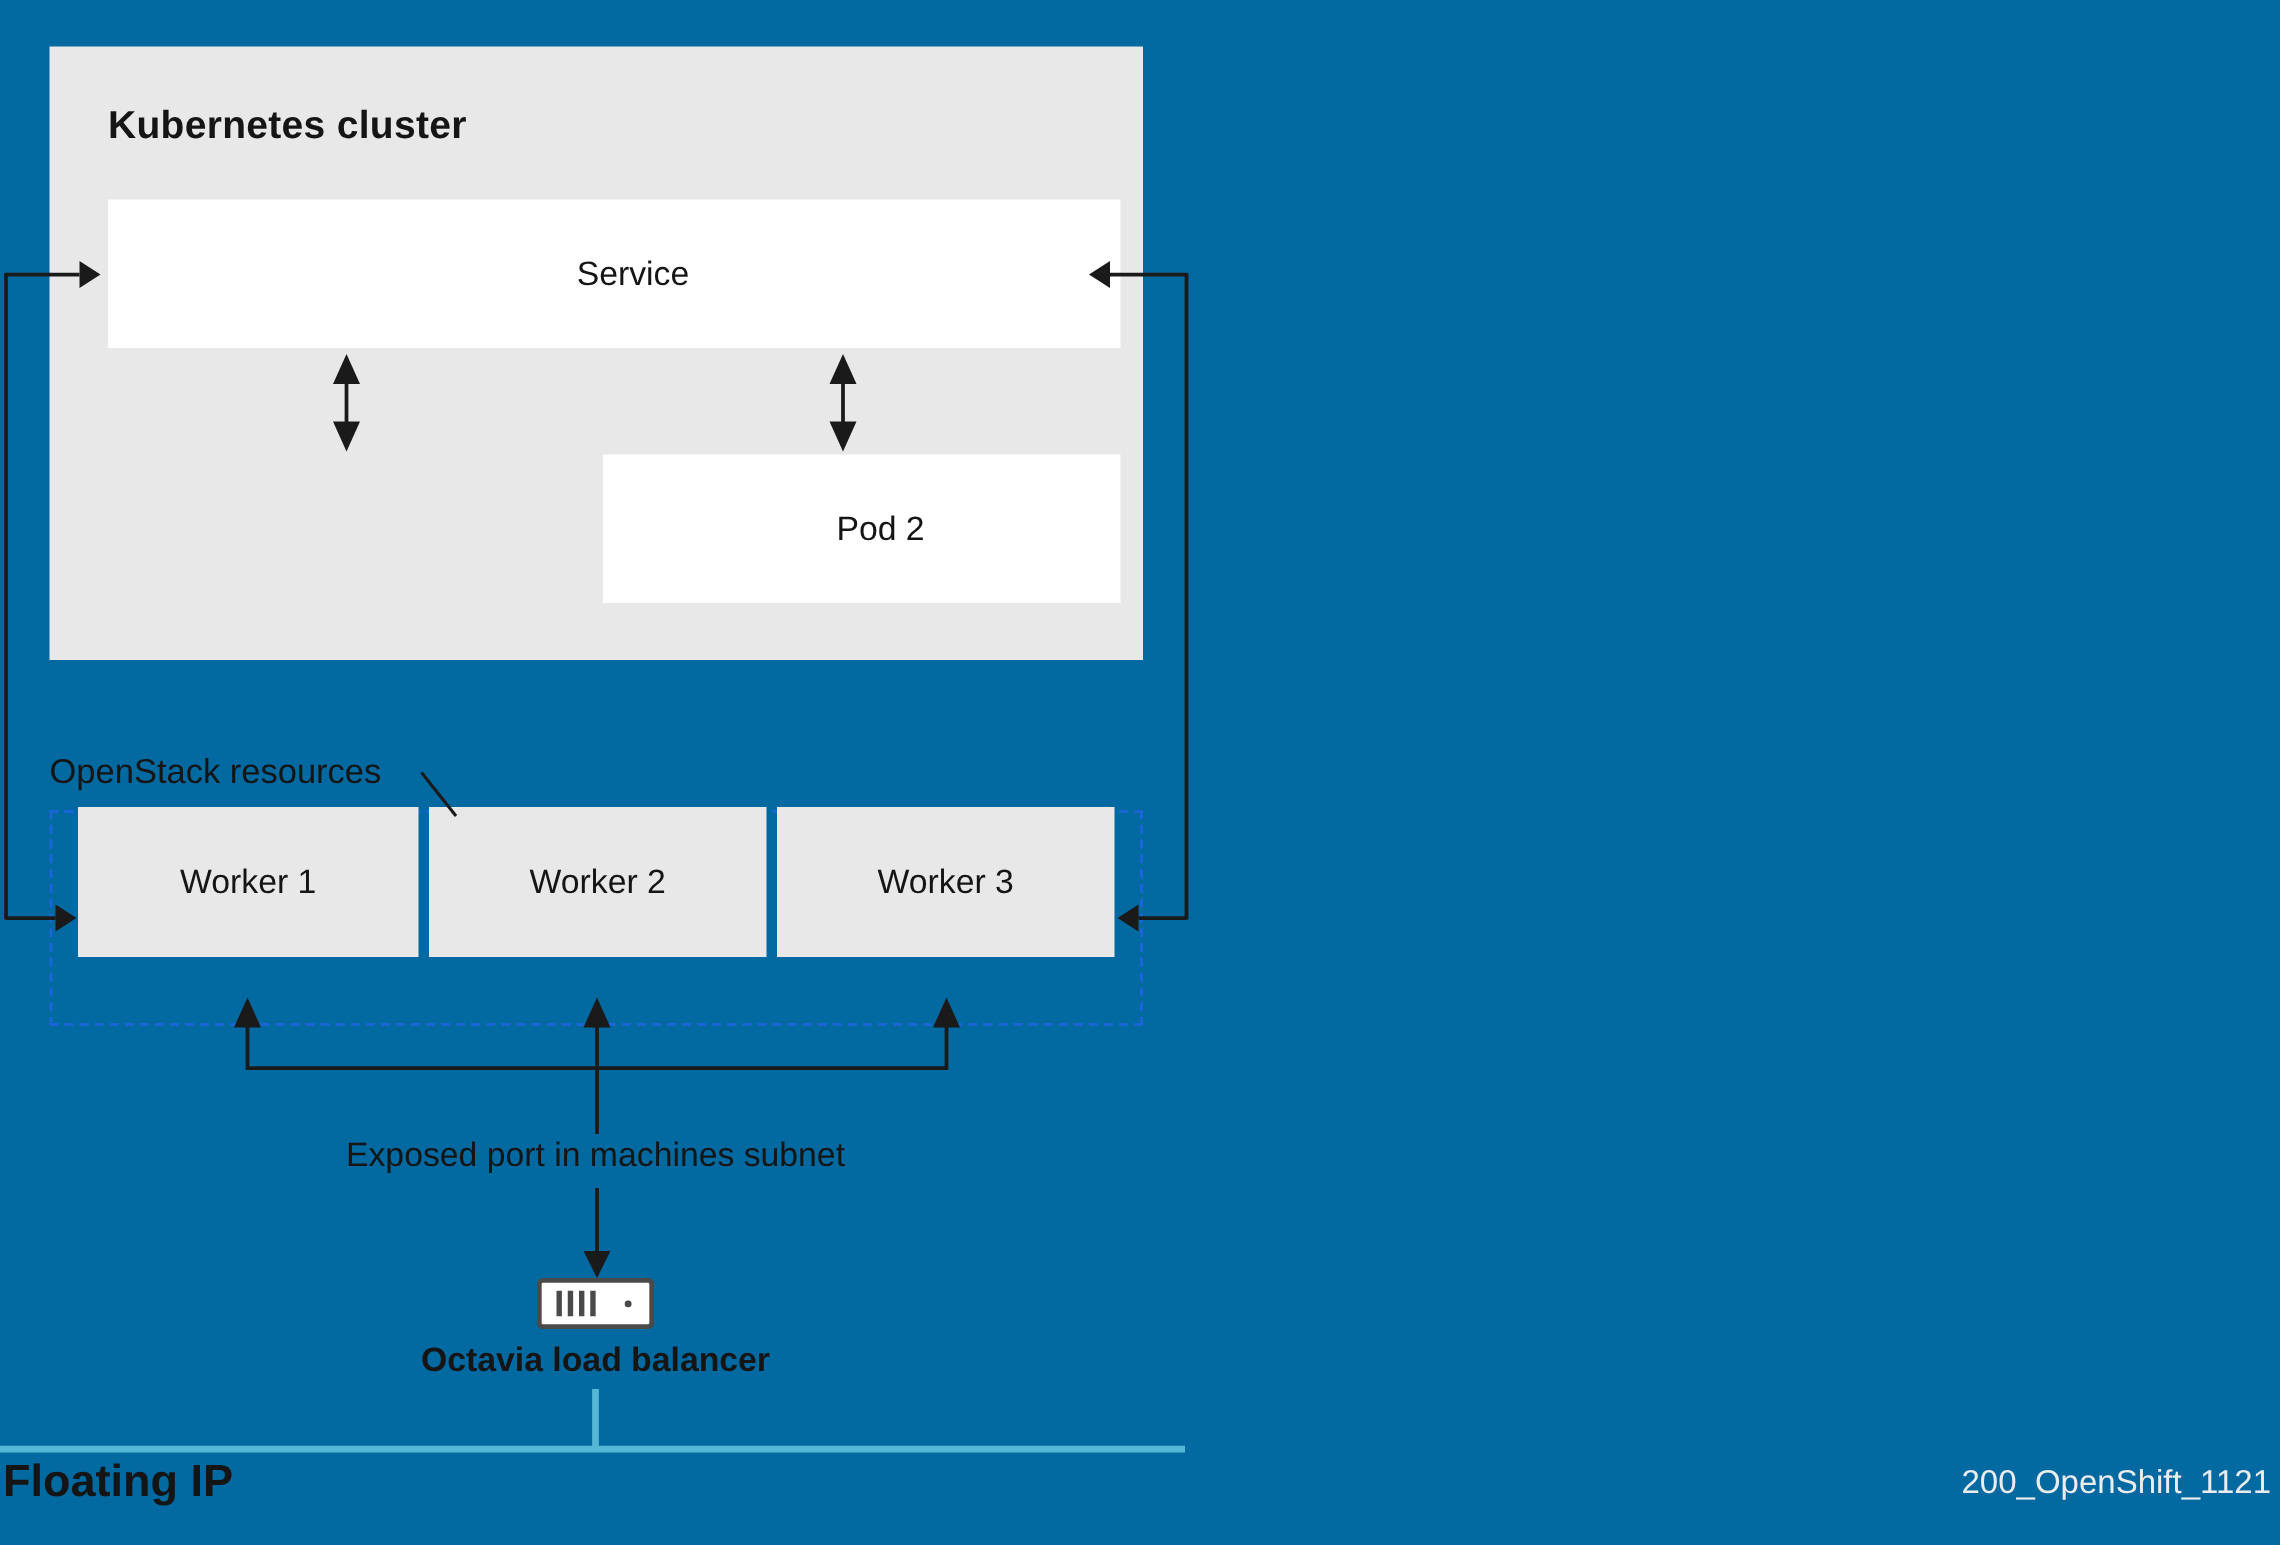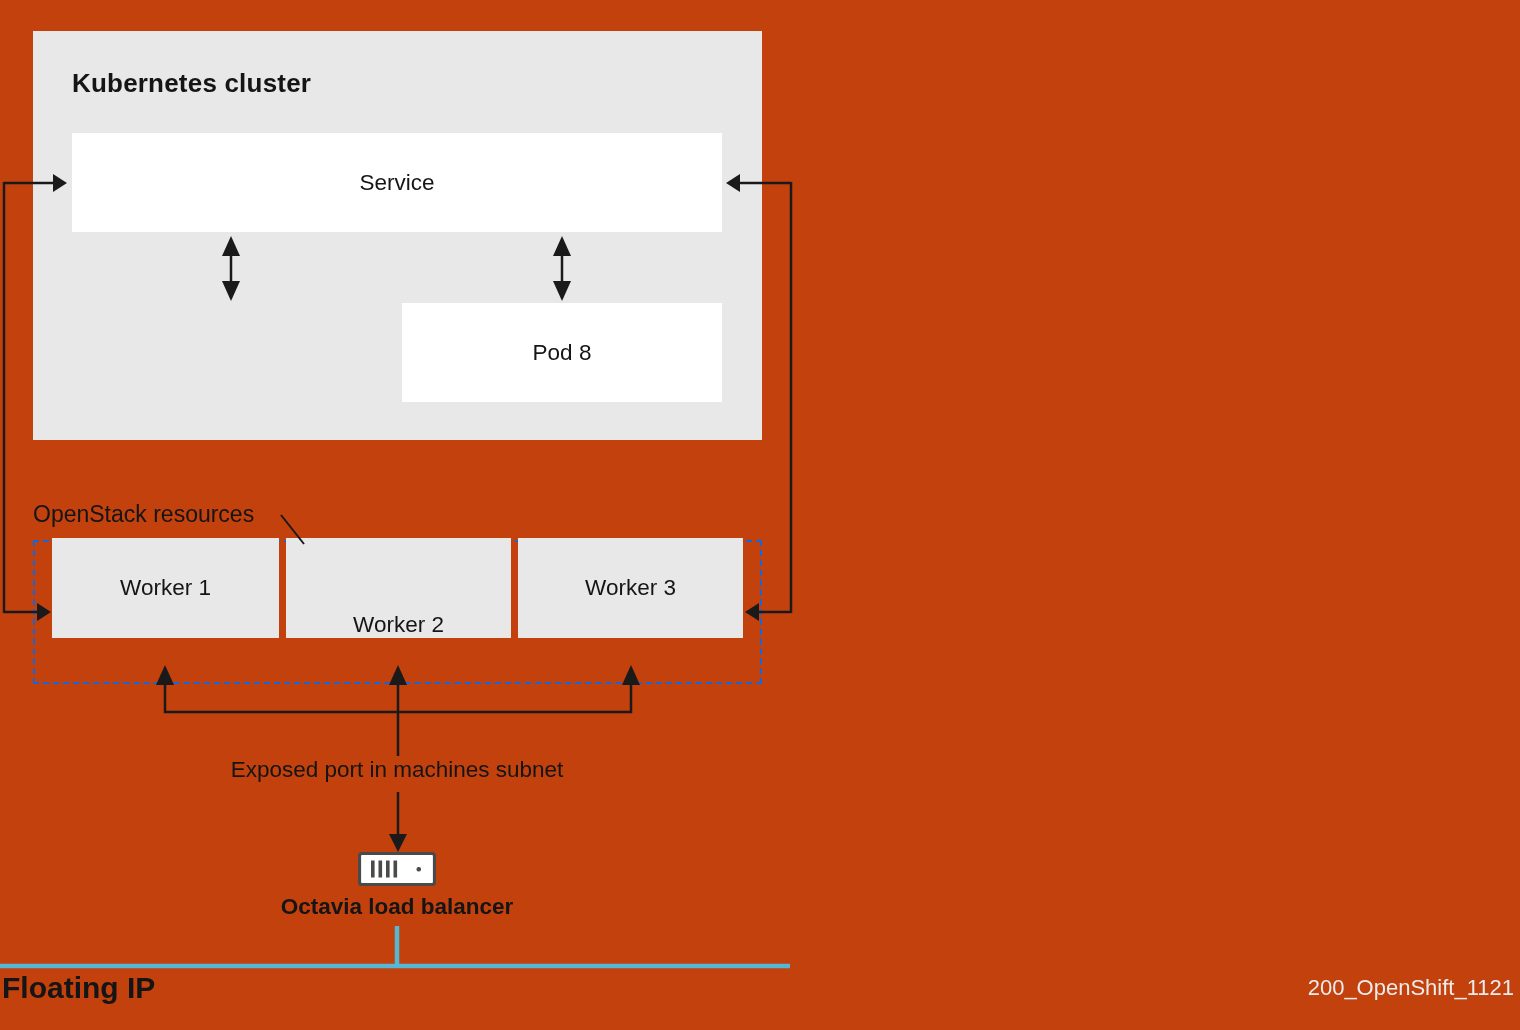--- a/index.html
+++ b/index.html
@@ -1,27 +1,27 @@
 <!DOCTYPE html>
 <html style="--box-gray: #e8e8e8; --line-black: #1a1a1a; --dashed-blue: #1a66d6; --cyan: #54b8d5; --text: #151515; --watermark-gray: #ececec; --icon-gray: #4a4a4a;"><head>
 <meta charset="utf-8">
 <style>
   html, body { margin: 0; padding: 0; background: #ffffff; }
   .canvas {
     position: relative;
     width: 1520px;
     height: 1030px;
-    background: #c2410c;
+    background: #0369a1;
     font-family: "Liberation Sans", sans-serif;
     color: var(--text, #151515);
     overflow: hidden;
   }
   .abs { position: absolute; }
   .graybox { background: var(--box-gray, #e8e8e8); }
-  .whitebox { background: #ffffff; }
+  .whitebox { background: #ffffff; padding-left: 25px; }
   .center-label {
     display: flex; align-items: center; justify-content: center;
     font-size: 22.5px; color: var(--text, #151515);
   }
   .cluster-title {
     position: absolute; left: 39px; top: 37px;
     font-size: 26px; font-weight: 700; letter-spacing: 0.2px;
     color: var(--text, #151515);
   }
   .openstack-label {
@@ -81,31 +81,31 @@
 
   <div class="abs graybox" style="left:33px; top:31px; width:729px; height:409px;">
     <div class="cluster-title">Kubernetes cluster</div>
   </div>
 
   <div class="abs whitebox center-label" style="left:72px; top:133px; width:650px; height:99px;">
     <span>Service</span>
   </div>
 
   <div class="abs whitebox center-label" style="left:402px; top:303px; width:320px; height:99px;">
-    <span>Pod 8</span>
+    <span>Pod 2</span>
   </div>
 
   <div class="openstack-label">OpenStack resources</div>
 
   <div class="dashedbox"></div>
 
   <div class="worker center-label" style="left:52px; width:227px;">
     <span>Worker 1</span>
   </div>
-  <div class="worker center-label" style="left:286px; width:225px;align-items:flex-end;">
+  <div class="worker center-label" style="left:286px; width:225px;">
     <span>Worker 2</span>
   </div>
   <div class="worker center-label" style="left:518px; width:225px;">
     <span>Worker 3</span>
   </div>
 
   <svg class="overlay">
 
     <g>
       <path class="line" d="M4,183 H53"></path>

